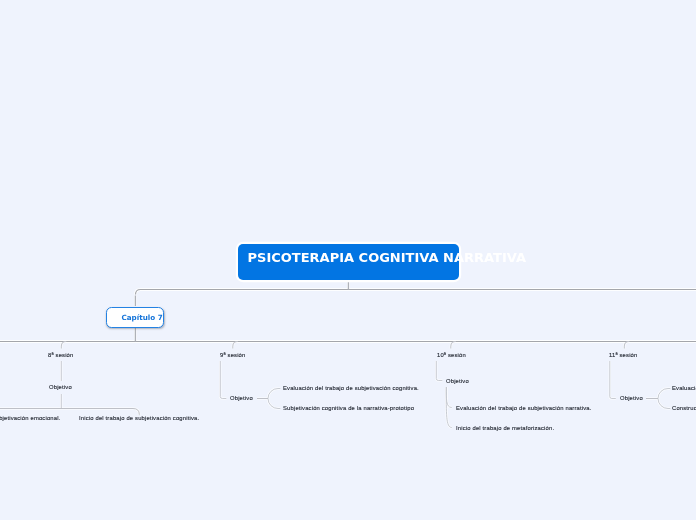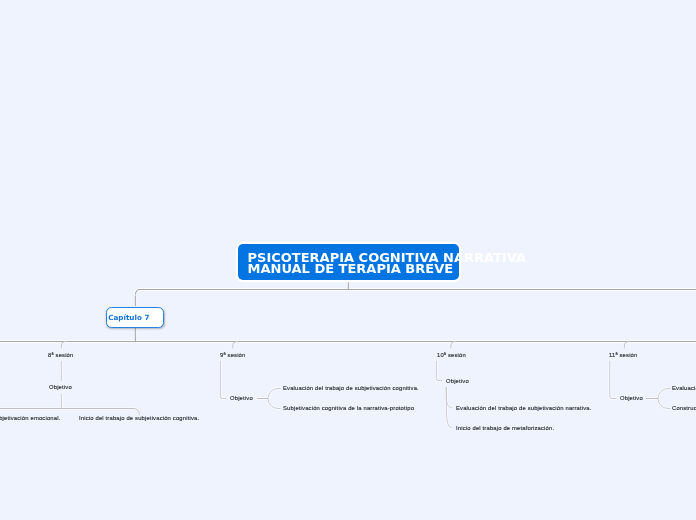--- a/index.html
+++ b/index.html
@@ -9,21 +9,21 @@
   #canvas{position:absolute;left:0;top:0;width:696px;height:520px;overflow:hidden;}
   svg.links{position:absolute;left:0;top:0;width:696px;height:520px;}
   .node{position:absolute;white-space:nowrap;}
   .root{left:238px;top:244px;width:221px;height:36px;background:#0275e3;border-radius:5px;
         box-shadow:0 0 0 2.2px #ffffff;}
   .root .t{position:absolute;left:9.5px;top:8px;color:#ffffff;font-weight:bold;
            font-family:"DejaVu Sans",sans-serif;font-size:13px;line-height:11.3px;}
   .chap{left:105.7px;top:306.6px;width:58.3px;height:21.3px;background:#ffffff;
         border:1.6px solid #2482e3;border-radius:5.5px;box-sizing:border-box;
         box-shadow:0.8px 1px 1.8px rgba(70,80,95,0.38);}
-  .chap .t{position:absolute;left:1.5px;top:5.9px;width:54.5px;text-align:left;color:#1574d9;
+  .chap .t{position:absolute;left:1.5px;top:5.9px;width:54.5px;text-align:right;color:#1574d9;
            font-weight:bold;font-family:"DejaVu Sans",sans-serif;font-size:7.2px;}
   .lbl{font-size:5.85px;color:#262b35;line-height:8.7px;letter-spacing:0.17px;
        -webkit-text-stroke:0.13px #262b35;}
 </style>
 </head>
 <body>
 
 <div id="canvas">
   <svg class="links" viewBox="0 0 696 520">
     <defs>
@@ -81,21 +81,21 @@
       </g>
     <g fill="none" stroke="#c2c5cd" stroke-width="0.9">
         <use href="#lk3"></use>
       </g>
     <g fill="none" stroke="#babdc4" stroke-width="0.95">
         <use href="#lk3h"></use>
       </g>
   </svg>
 
   <div class="node root">
-    <div class="t"><span>PSICOTERAPIA COGNITIVA NARRATIVA</span><br><span>MANUAL DE TERAPIA BREVE</span></div>
+    <div class="t"><span>PSICOTERAPIA COGNITIVA NARRATIVA</span><br></div>
   </div>
 
   <div class="node chap">
     <div class="t">Capítulo 7</div>
   </div>
 
   <div class="node lbl" style="left:48px;top:350.5px">8ª sesión</div>
   <div class="node lbl" style="left:49px;top:383px">Objetivo</div>
   <div class="node lbl" style="left:-79px;top:414px">Evaluación del trabajo de subjetivación emocional.</div>
   <div class="node lbl" style="left:79px;top:414px">Inicio del trabajo de subjetivación cognitiva.</div>

